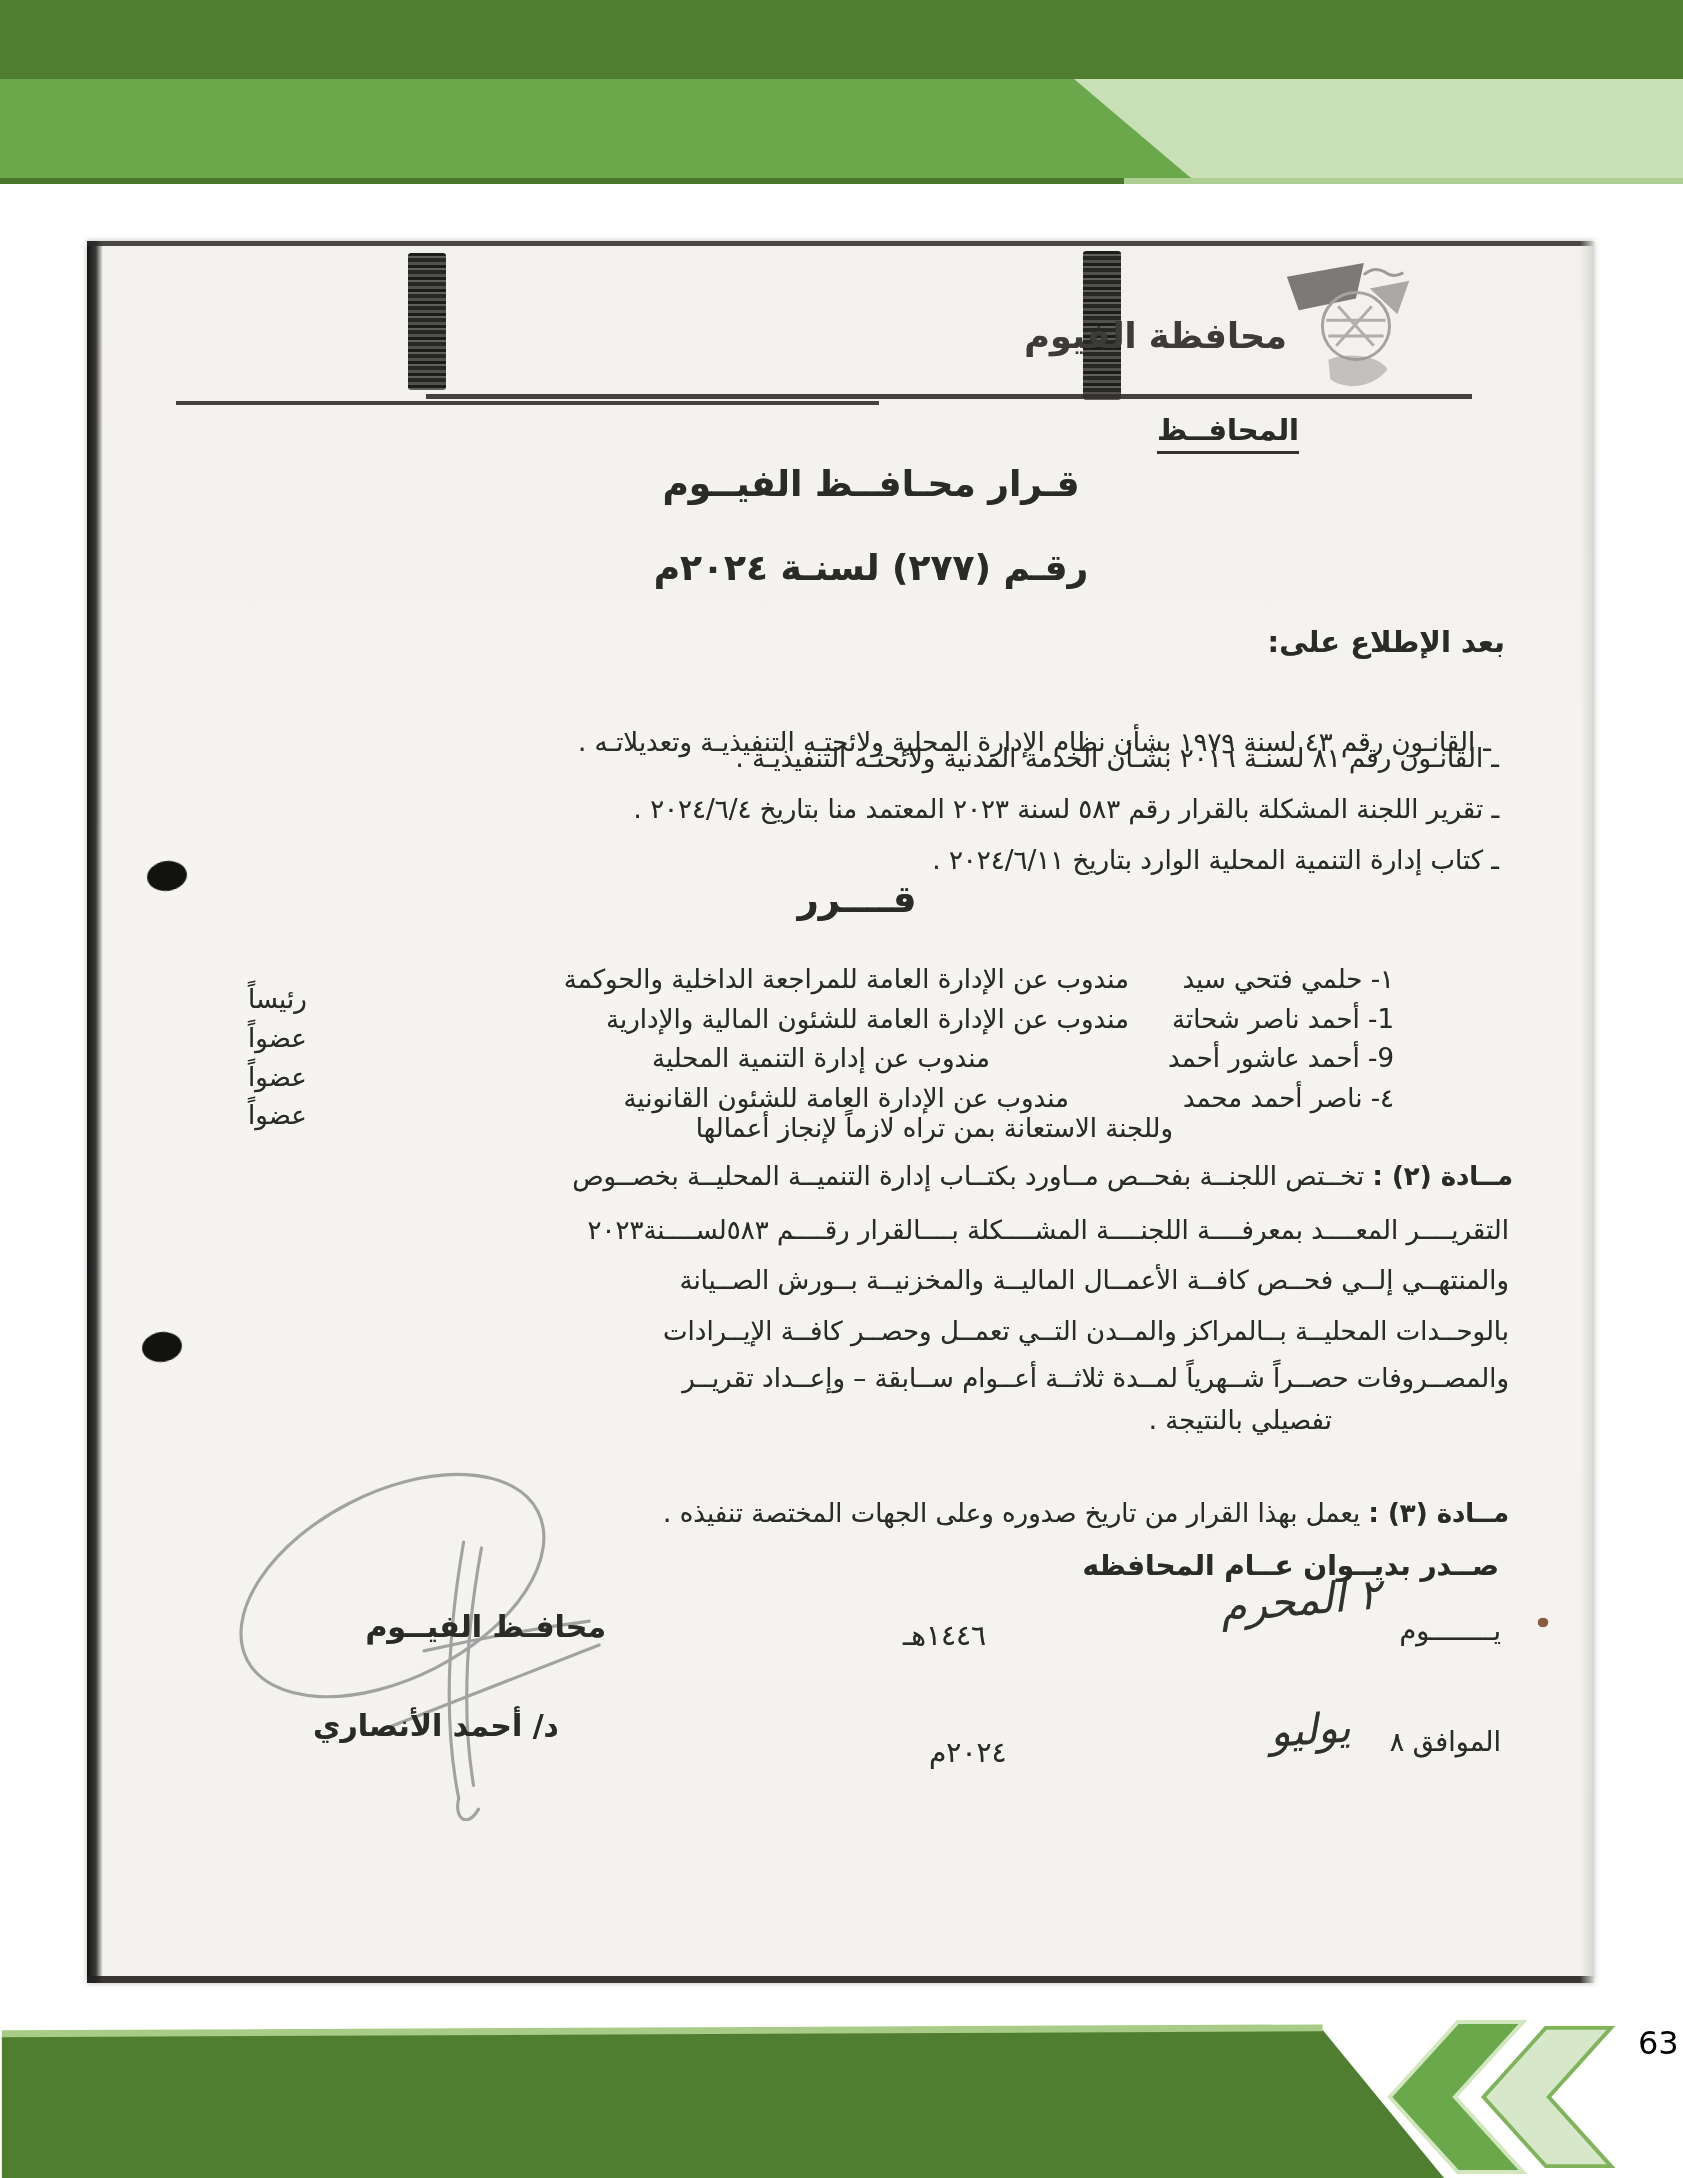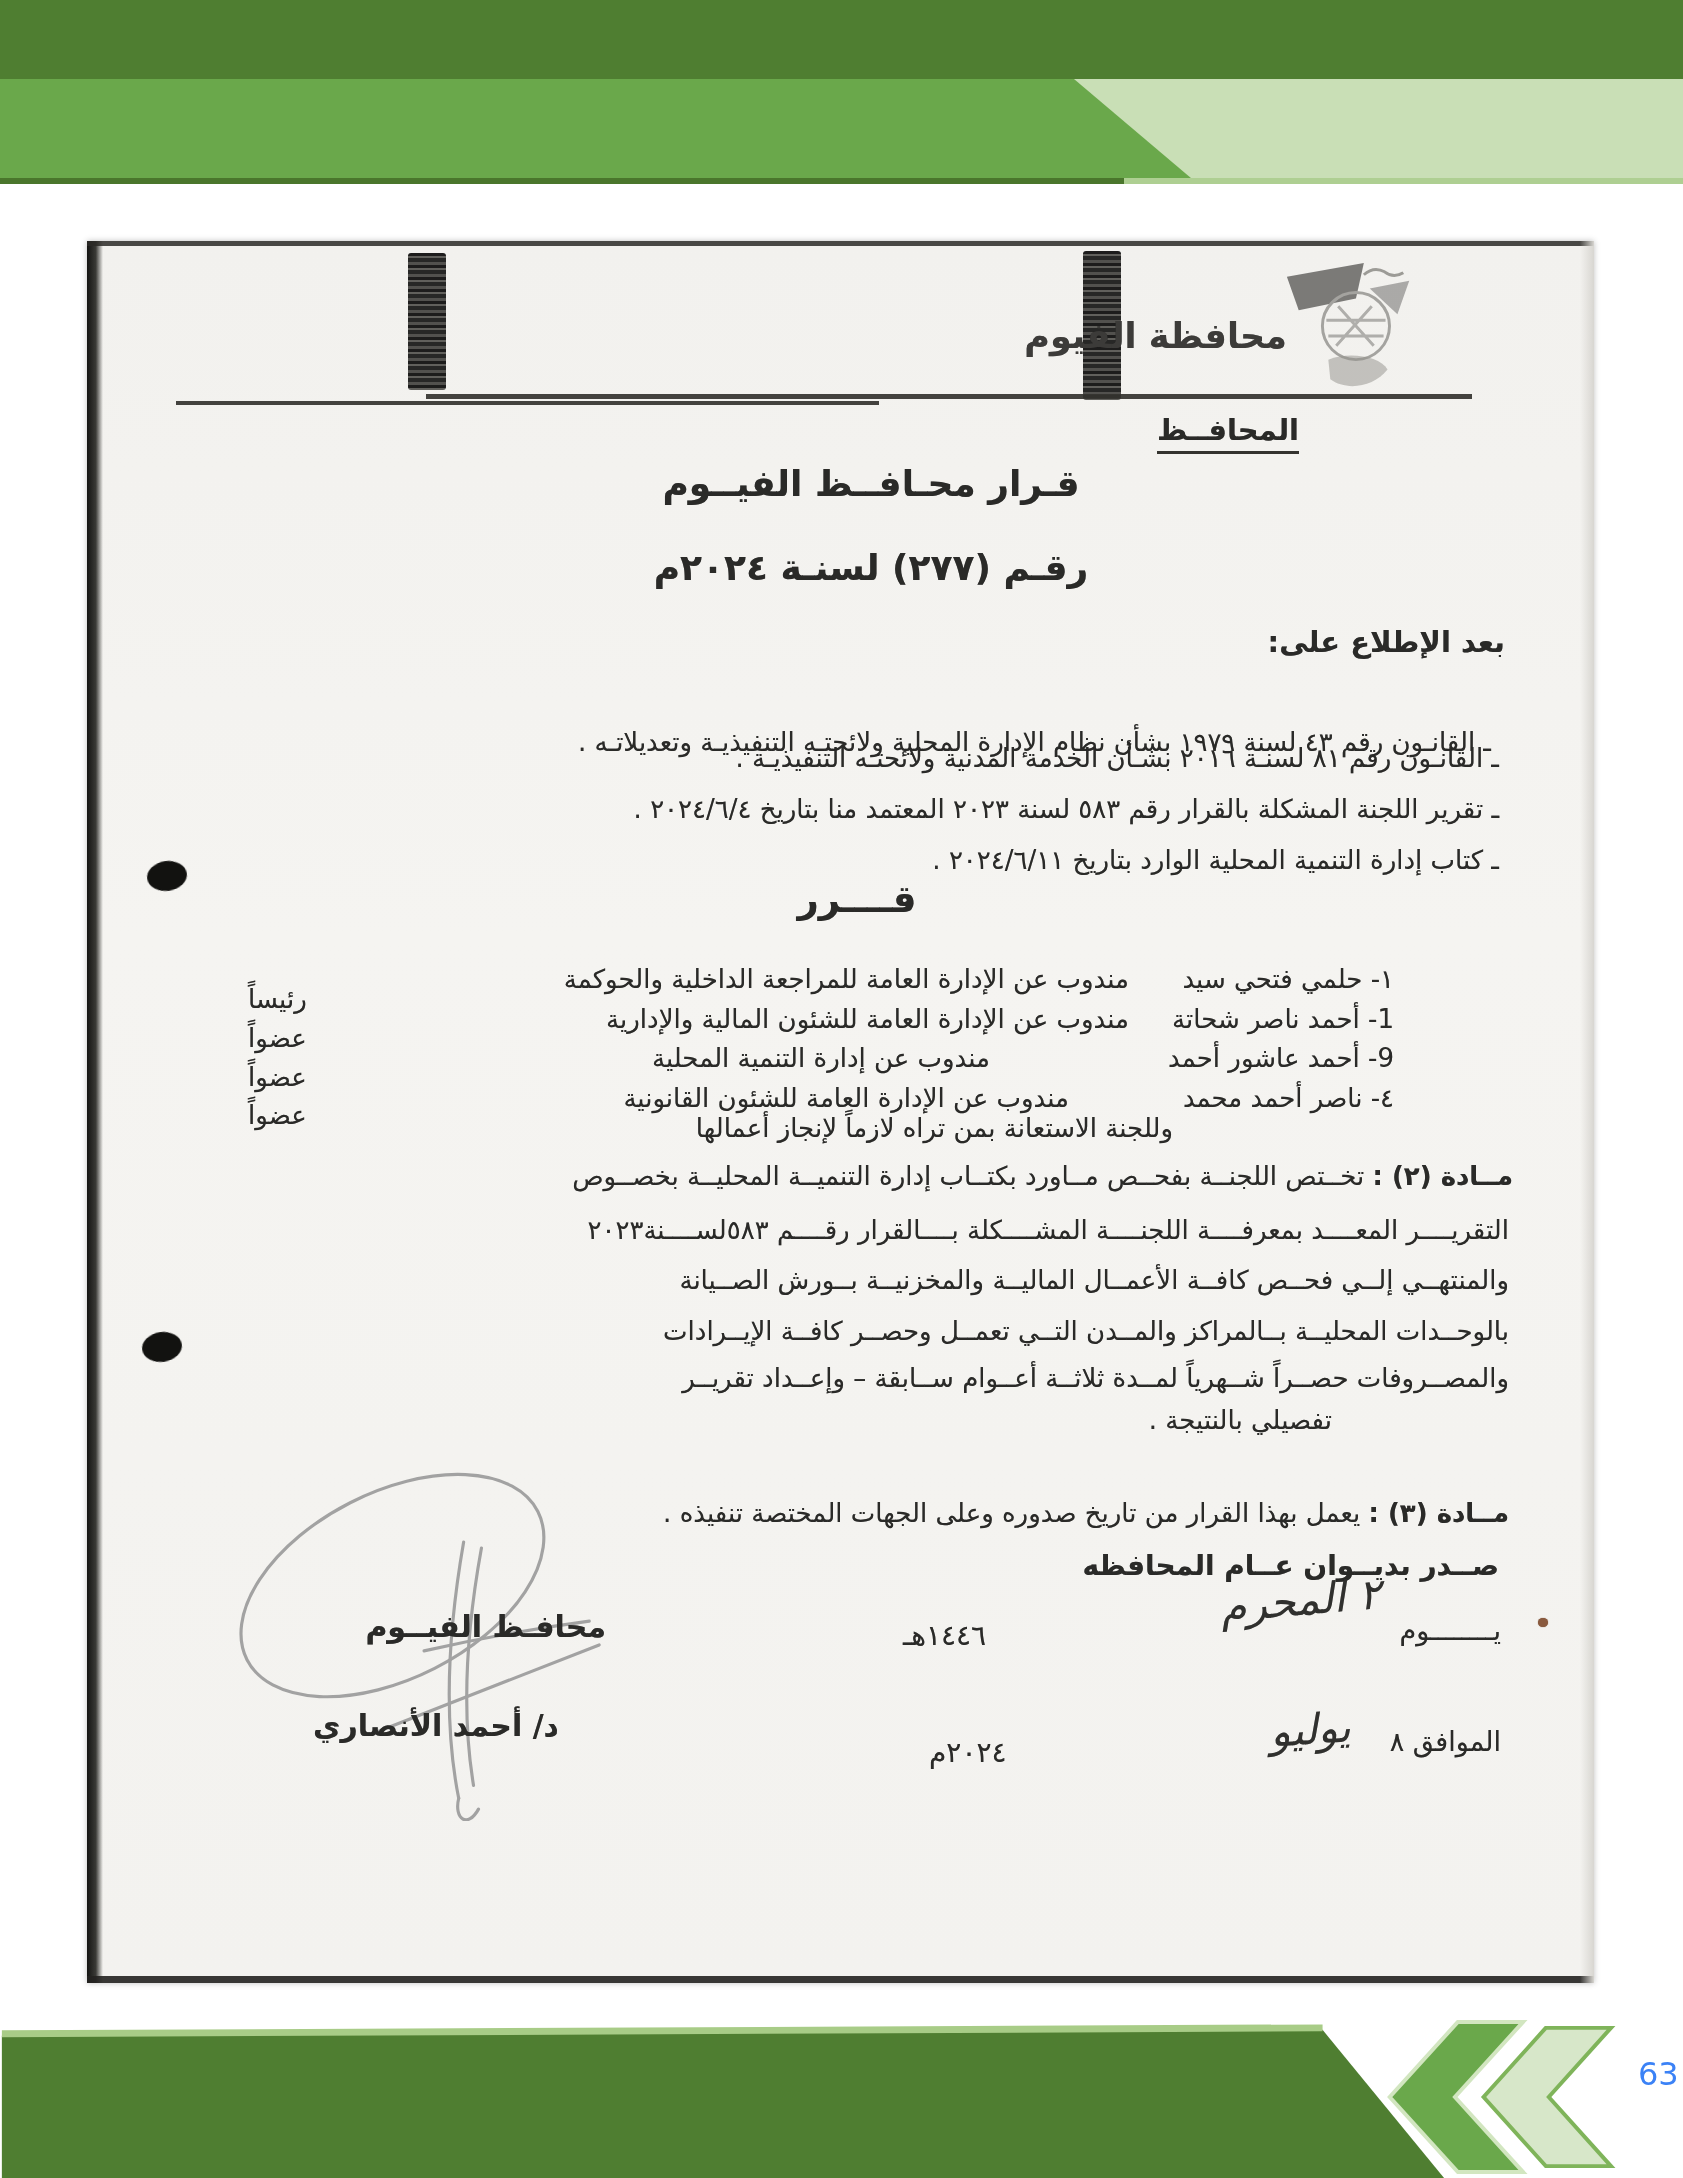--- a/index.html
+++ b/index.html
@@ -42,21 +42,21 @@
         transform:rotate(-8deg);filter:blur(0.4px);}
 
   .hand{position:absolute;direction:rtl;white-space:nowrap;color:#30302e;
         font-size:42px;font-style:italic;font-weight:400;
         text-shadow:0 0 0.6px rgba(0,0,0,.3);}
 
   .dot-brown{position:absolute;width:10px;height:9px;border-radius:50%;background:#8a5a3e;
         box-shadow:0 0 1px #6d4228;}
 
   
-  .page-num{position:absolute;color:#3b82f6;font-size:32px;direction:ltr;margin-top:31px;}
+  .page-num{position:absolute;color:#000000;font-size:32px;direction:ltr;}
 </style>
 </head>
 <body>
 
 <div id="stage">
 
   <div class="band-dark" style="background:#4f7e31;"></div>
   <div class="band-row">
     <div class="band-pale" style="background:#c9dfb6;"></div>
     <div class="band-mid" style="background:#6aa84b;"></div>

